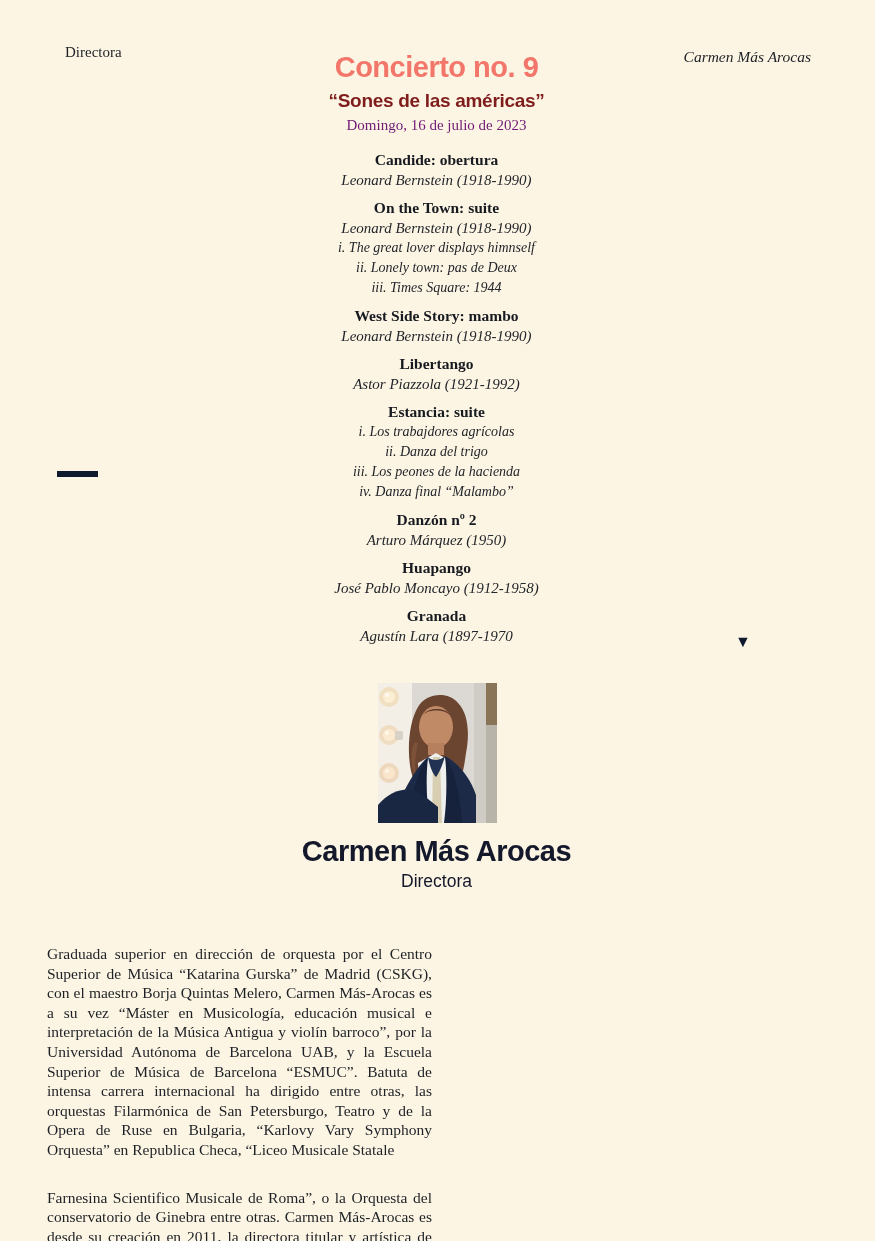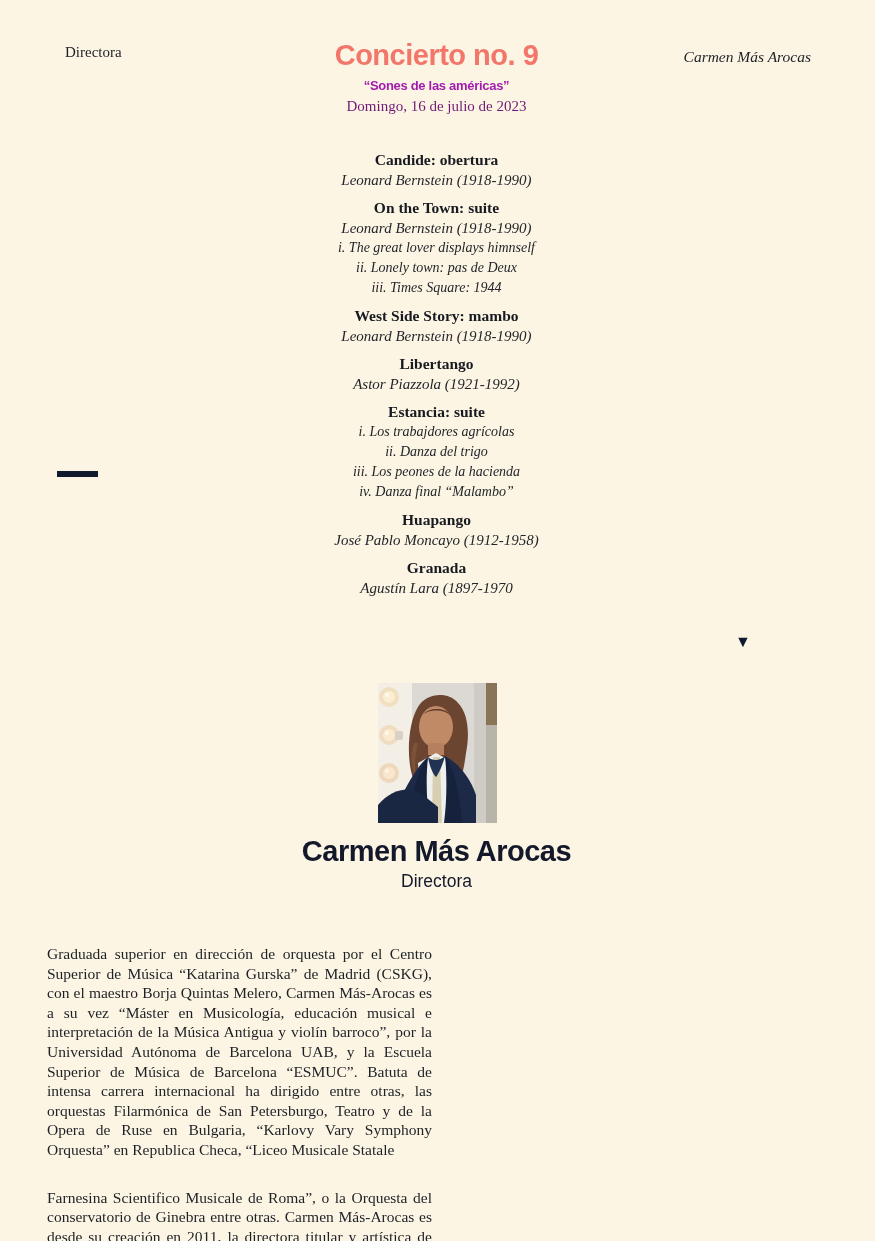--- a/index.html
+++ b/index.html
@@ -19,37 +19,37 @@
   
   .hdr-left {
     position: absolute; left: 65px; top: 44px;
     font-size: 15px; color: #1d2026;
   }
   .hdr-right {
     position: absolute; right: 62px; top: 48px;
     font-style: italic; font-size: 15.5px; color: #1d2026;
   }
   .hdr-center {
-    position: absolute; left: 0; right: 0; top: 40px;
+    position: absolute; left: 0; right: 0; top: 52px;
     text-align: center;
   }
   .title {
     font-family: "Liberation Sans", sans-serif;
     font-weight: bold;
     font-size: 29px;
     letter-spacing: -0.5px;
     color: #F3766B;
     line-height: 1.1;
   }
   .subtitle {
     font-family: "Liberation Sans", sans-serif;
     font-weight: bold;
-    font-size: 13px;
+    font-size: 19px;
     letter-spacing: -0.3px;
-    color: #a21caf;
+    color: #7f1d1d;
     margin-top: 6px;
   }
   .concert-date {
     font-family: "Liberation Serif", serif;
     font-size: 15px;
     color: #701a75;
     margin-top: 5px;
   }
 
   
@@ -169,20 +169,24 @@
       <div class="prog-entry">
         <div class="prog-title">Libertango</div>
         <div class="prog-composer">Astor Piazzola (1921-1992)</div>
       </div>
       <div class="prog-entry">
         <div class="prog-title">Estancia: suite</div>
         <div class="prog-mov">i. Los trabajdores agrícolas</div>
         <div class="prog-mov">ii. Danza del trigo</div>
         <div class="prog-mov">iii. Los peones de la hacienda</div>
         <div class="prog-mov">iv. Danza final “Malambo”</div>
+      </div>
+      <div class="prog-entry">
+        <div class="prog-title">Danzón nº 2</div>
+        <div class="prog-composer">Arturo Márquez (1950)</div>
       </div>
       <div class="prog-entry">
         <div class="prog-title">Huapango</div>
         <div class="prog-composer">José Pablo Moncayo (1912-1958)</div>
       </div>
       <div class="prog-entry">
         <div class="prog-title">Granada</div>
         <div class="prog-composer">Agustín Lara (1897-1970</div>
       </div>
     </div>

